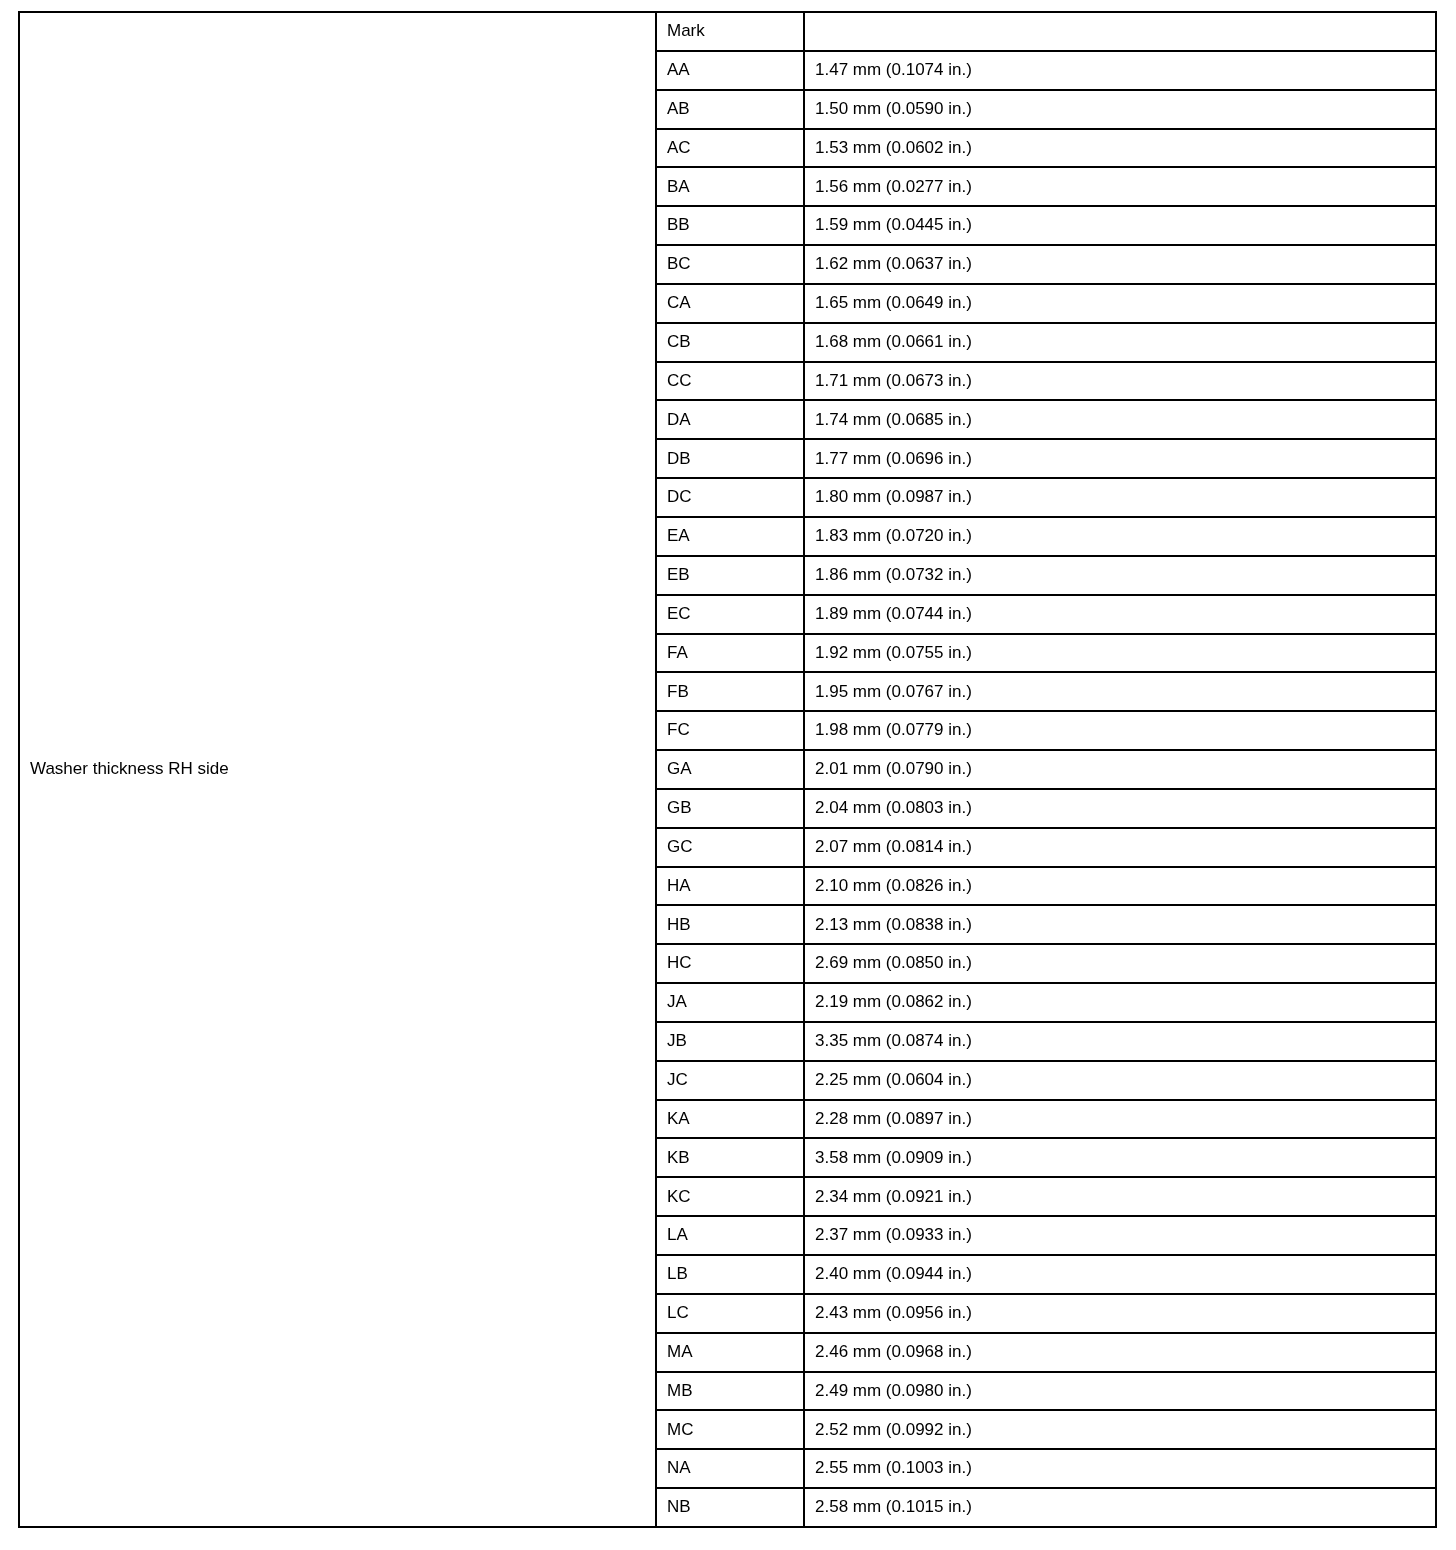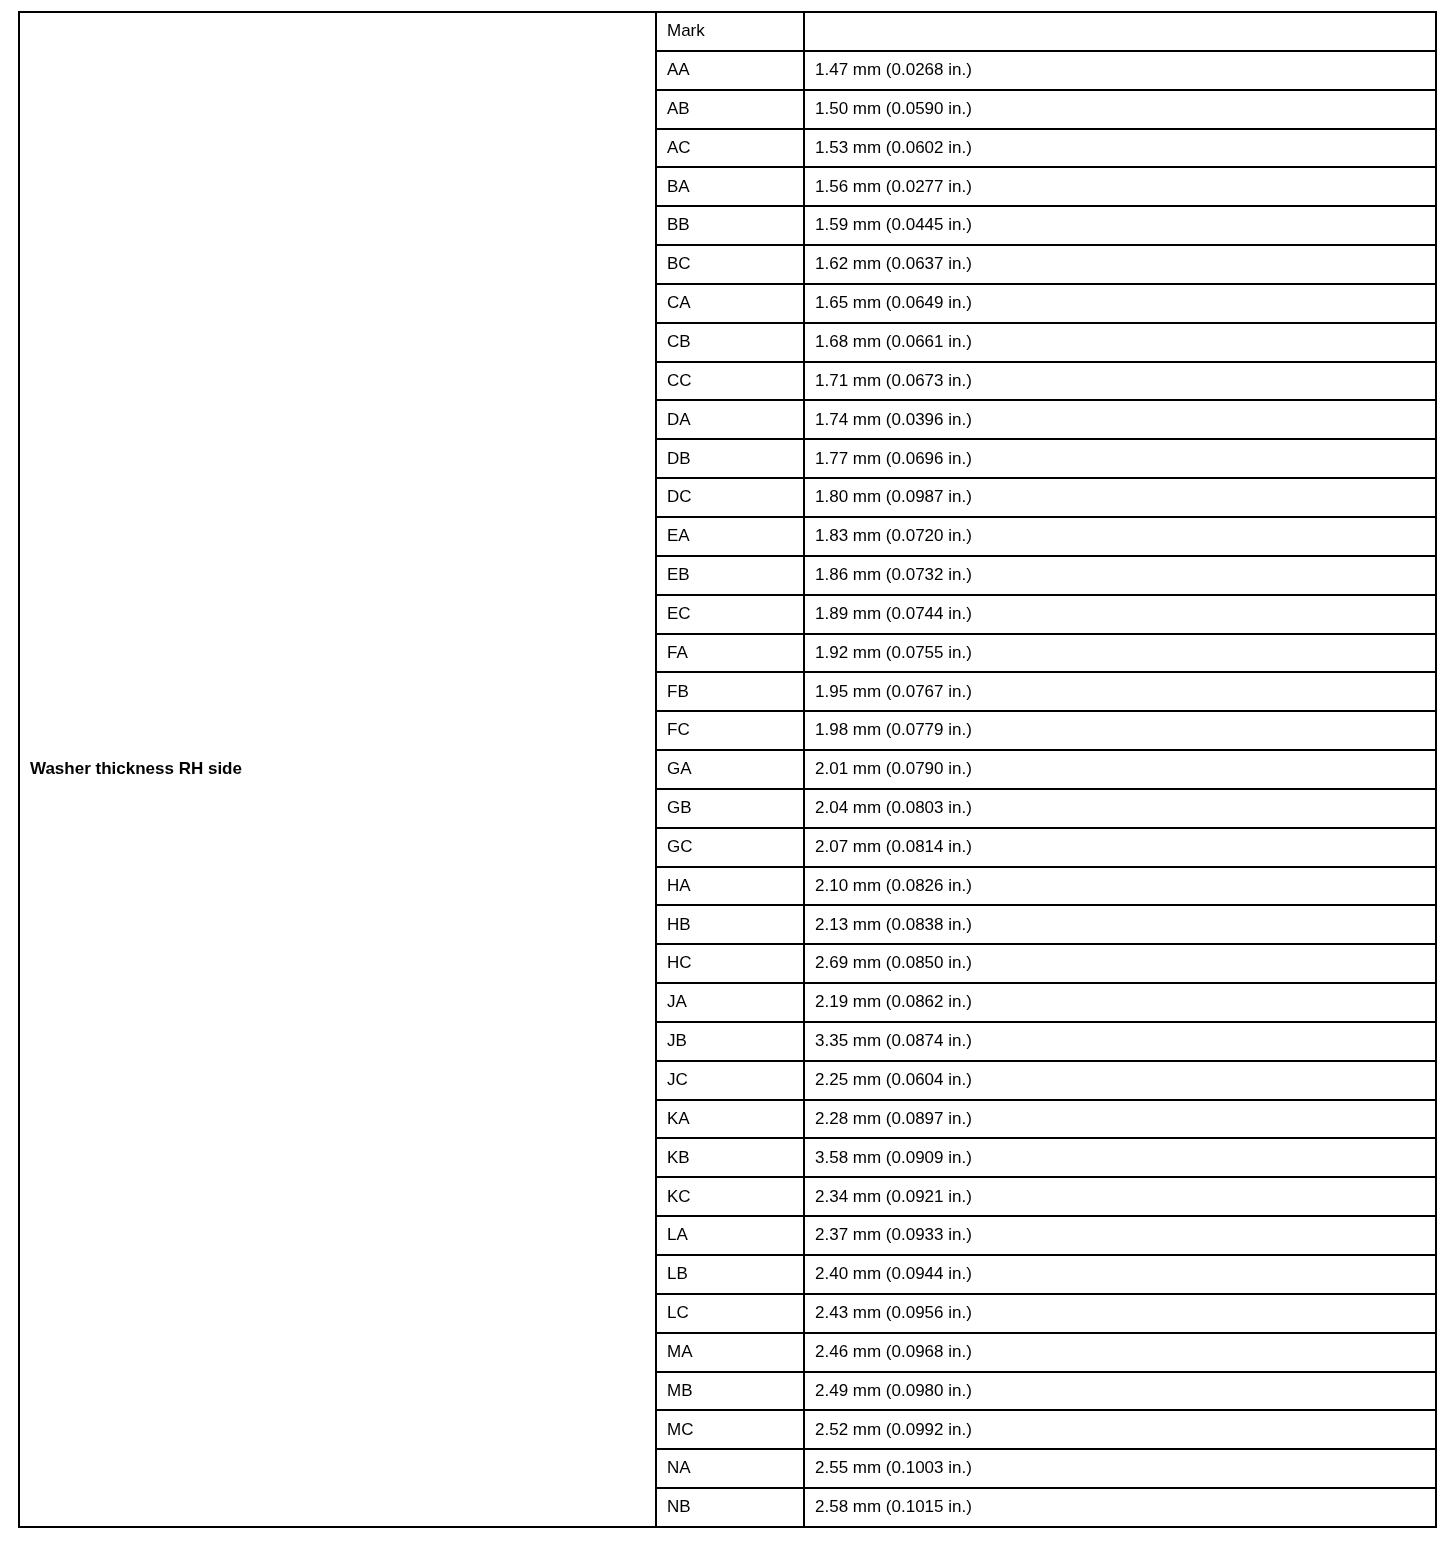--- a/index.html
+++ b/index.html
@@ -30,21 +30,20 @@
     line-height: 1.2;
     color: #000000;
     padding: 0 6px 0 10px;
     vertical-align: middle;
     overflow: hidden;
     white-space: nowrap;
   }
   td.col-desc {
     vertical-align: top;
     padding-top: 9px;
-    font-weight: bold;
   }
 </style>
 </head>
 <body>
 
 <div class="page">
   <table class="spec-table">
     <colgroup>
       <col style="width:637px">
       <col style="width:148px">
@@ -52,21 +51,21 @@
     </colgroup>
     <tbody id="spec-tbody">
       <tr>
         <td class="col-desc" rowspan="39">Washer thickness RH side</td>
         <td>Mark</td>
         <td></td>
       </tr>
 
   <tr>
     <td>AA</td>
-    <td>1.47 mm (0.0268 in.)</td>
+    <td>1.47 mm (0.1074 in.)</td>
   </tr>
 
   <tr>
     <td>AB</td>
     <td>1.50 mm (0.0590 in.)</td>
   </tr>
 
   <tr>
     <td>AC</td>
     <td>1.53 mm (0.0602 in.)</td>
@@ -97,21 +96,21 @@
     <td>1.68 mm (0.0661 in.)</td>
   </tr>
 
   <tr>
     <td>CC</td>
     <td>1.71 mm (0.0673 in.)</td>
   </tr>
 
   <tr>
     <td>DA</td>
-    <td>1.74 mm (0.0396 in.)</td>
+    <td>1.74 mm (0.0685 in.)</td>
   </tr>
 
   <tr>
     <td>DB</td>
     <td>1.77 mm (0.0696 in.)</td>
   </tr>
 
   <tr>
     <td>DC</td>
     <td>1.80 mm (0.0987 in.)</td>

